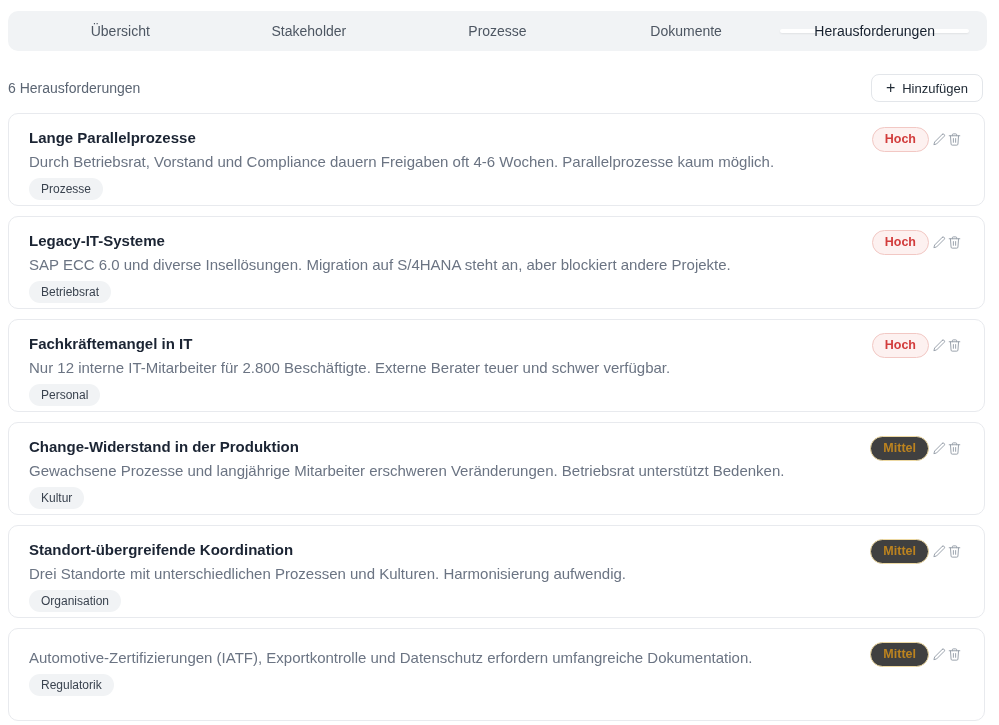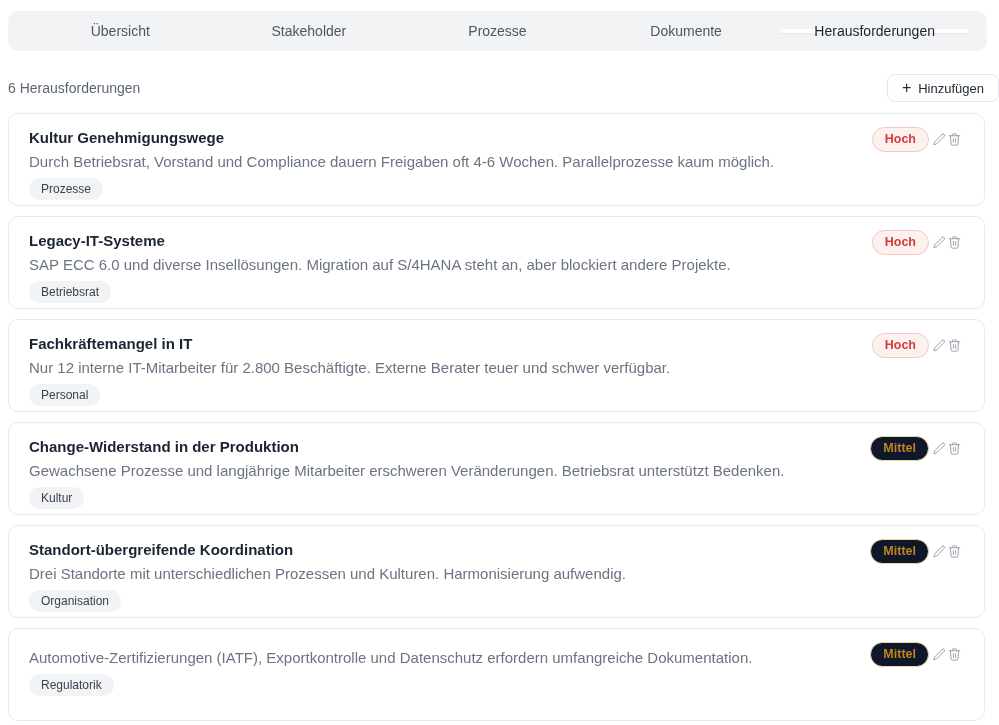--- a/index.html
+++ b/index.html
@@ -29,21 +29,21 @@
   }
   .tab.active {
     background: #ffffff;
     color: #16202e;
     font-weight: 500;
     box-shadow: 0 1px 2px rgba(0,0,0,0.07);
   }
 
   
   .header-row {
-    margin: 23px 0 0 8px;
+    margin: 23px 16px 0 8px;
     display: flex;
     align-items: center;
     justify-content: space-between;
     height: 28px;
   }
   .count-label { font-size: 14px; color: #5b6573; }
   .add-btn {
     display: inline-flex;
     align-items: center;
     gap: 7px;
@@ -104,21 +104,21 @@
     display: inline-block;
     font-size: 12.5px;
     font-weight: 700;
     line-height: 1;
     padding: 5px 12px;
     border-radius: 999px;
     border: 1px solid transparent;
     margin-right: 3px;
   }
   .sev-high { background: #fdf1f0; border-color: #f2c8c4; color: #d23c3c; }
-  .sev-mid  { background: #0f172a; border-color: #edd9a3; color: #bc831f; }
+  .sev-mid  { background: #404040; border-color: #edd9a3; color: #bc831f; }
   .icon-btn {
     background: none;
     border: none;
     padding: 0;
     cursor: pointer;
     color: #9ba3ad;
     display: inline-flex;
     align-items: center;
   }
   .icon-btn svg { width: 15px; height: 15px; stroke: currentColor; fill: none;
@@ -139,21 +139,21 @@
   <span class="count-label">6 Herausforderungen</span>
   <button class="add-btn">
     <span class="plus">+</span>
     <span>Hinzufügen</span>
   </button>
 </div>
 
 <div class="card-list">
 
   <div class="card">
-    <div class="card-title">Kultur Genehmigungswege</div>
+    <div class="card-title">Lange Parallelprozesse</div>
     <div class="card-desc">Durch Betriebsrat, Vorstand und Compliance dauern Freigaben oft 4-6 Wochen. Parallelprozesse kaum möglich.</div>
     <span class="card-tag">Prozesse</span>
     <div class="card-actions">
       <span class="sev-badge sev-high">Hoch</span>
       <button class="icon-btn">
           <svg viewBox="0 0 24 24">
             <path d="M16.5 3.7a2.2 2.2 0 0 1 3.1 3.1L7.3 19.1 3 20.3l1.2-4.3L16.5 3.7z"></path>
           </svg>
         </button>
       <button class="icon-btn">

